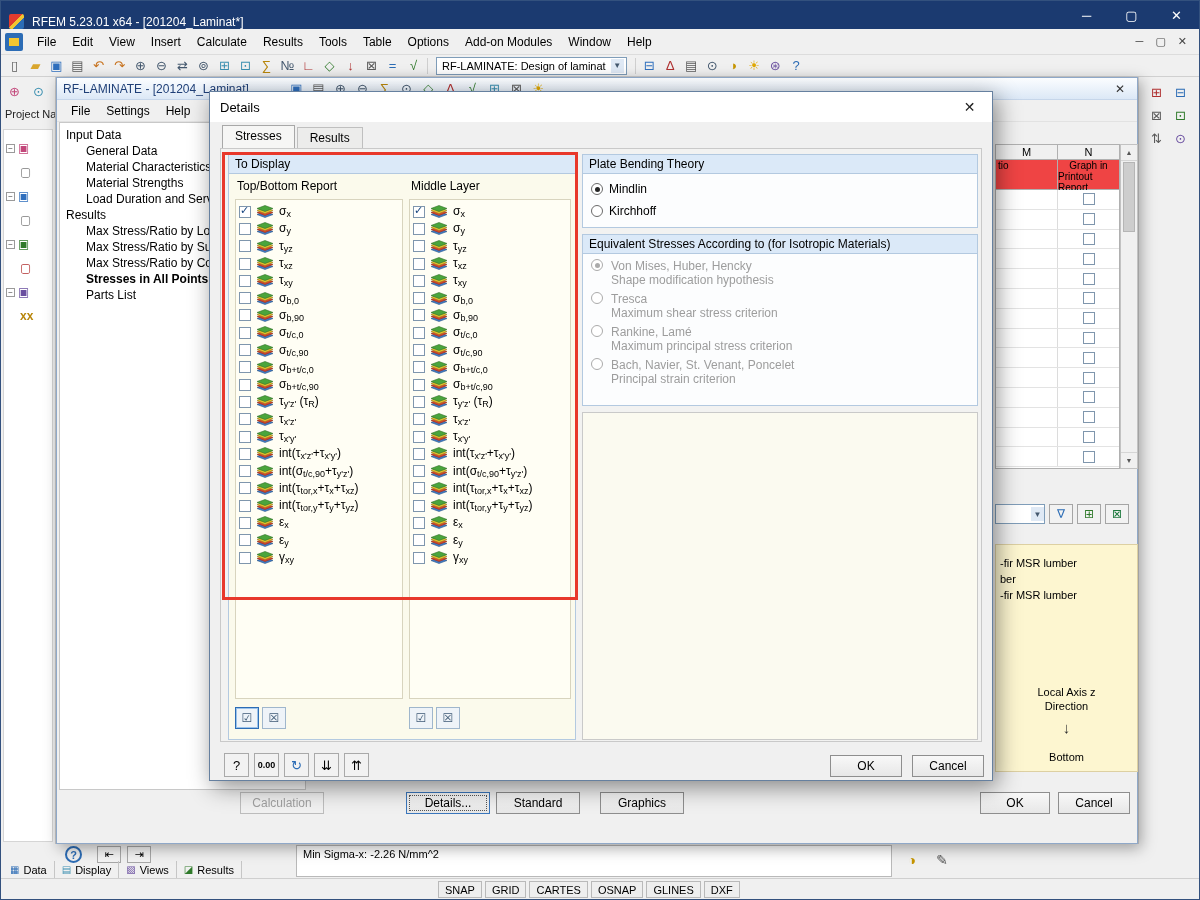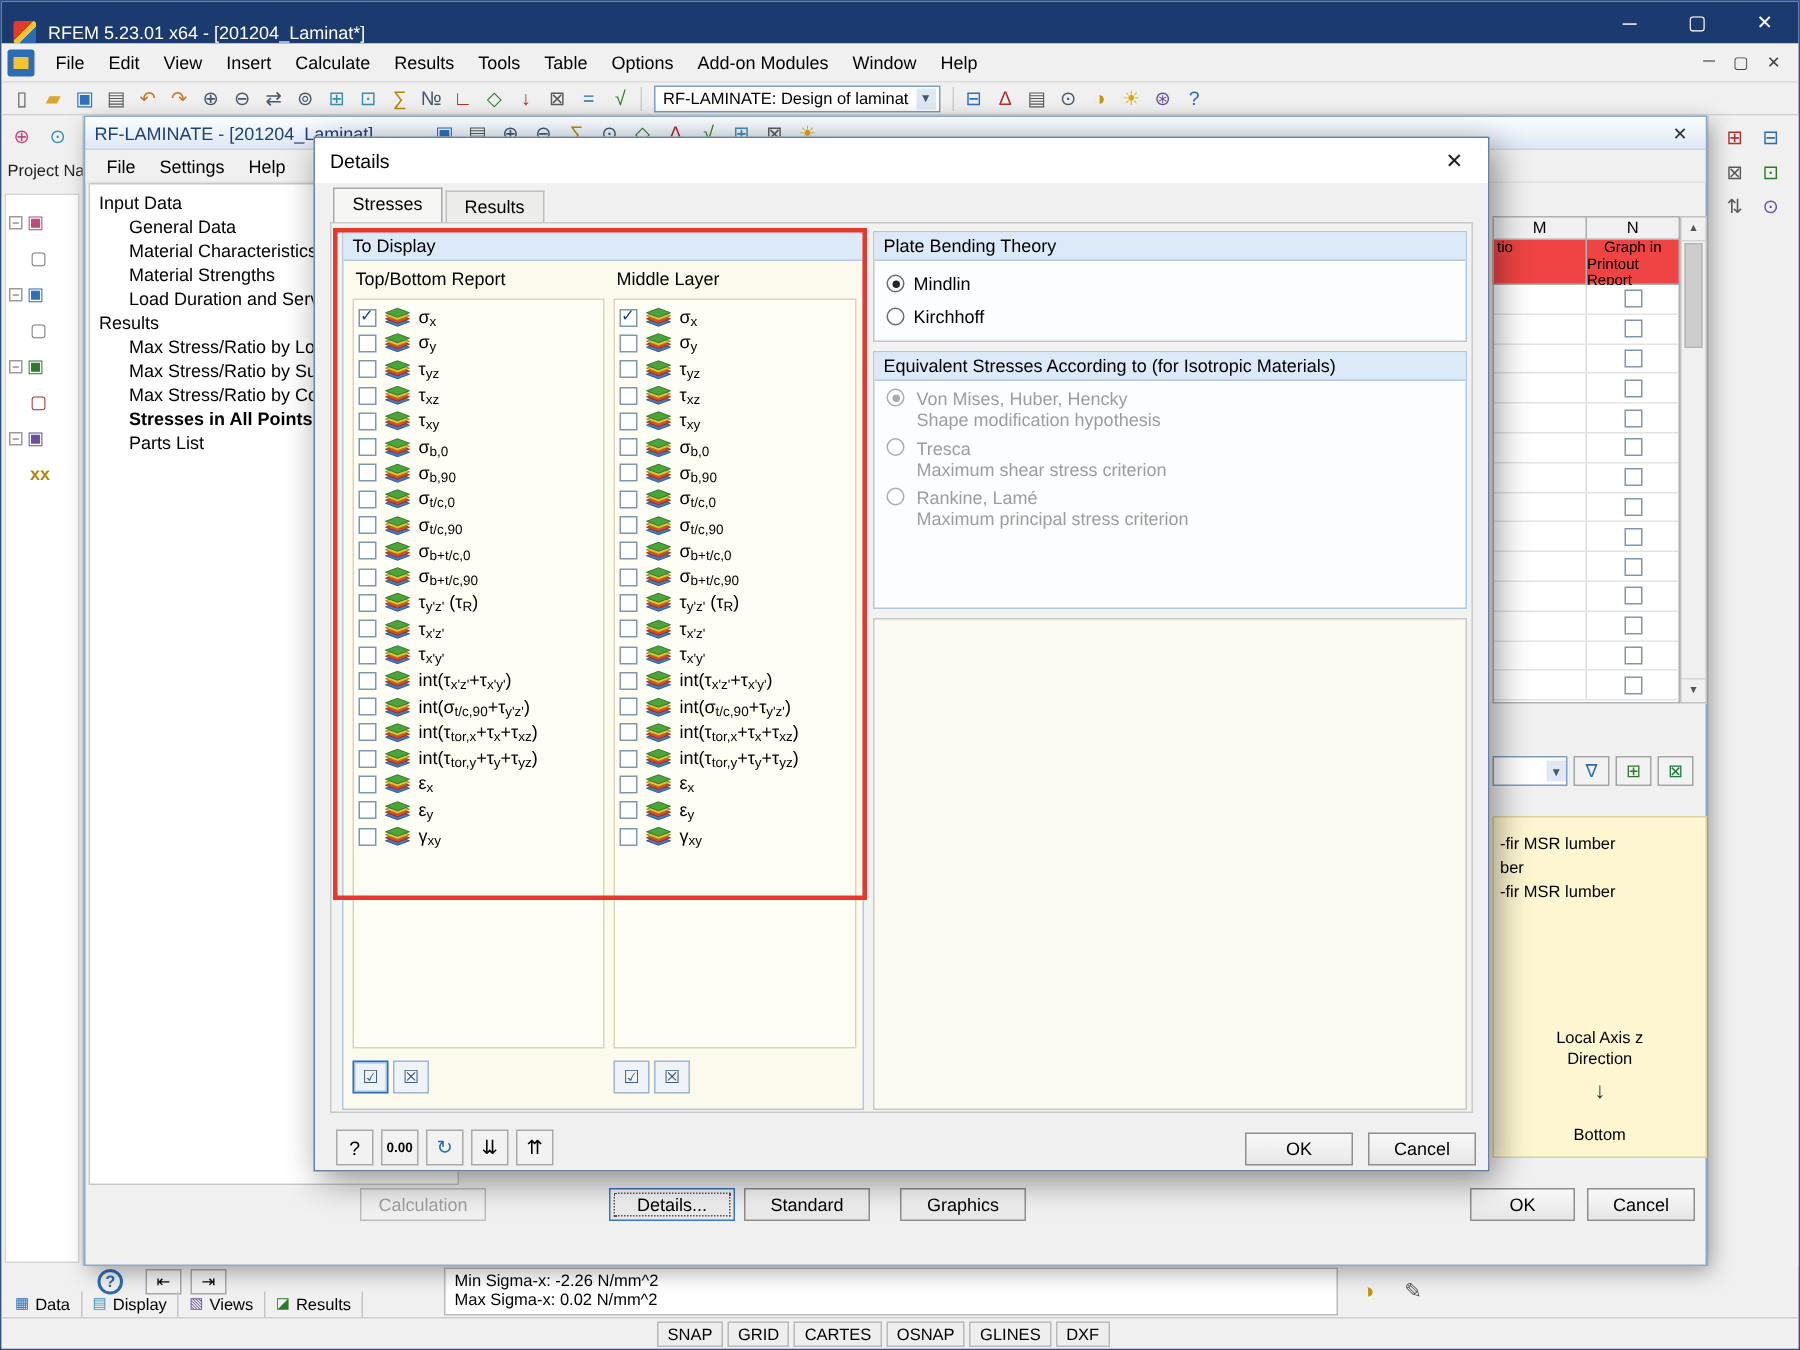--- a/index.html
+++ b/index.html
@@ -432,21 +432,20 @@
   <div class="bbar">
     <span class="bb-help">?</span>
     <span class="bb-btn" style="left:96px">
         <span>⇤</span>
       </span>
     <span class="bb-btn" style="left:126px">
         <span>⇥</span>
       </span>
     <div class="bb-status">
       <div>Min Sigma-x: -2.26 N/mm^2</div>
-      <div>Max Sigma-x: 0.02 N/mm^2</div>
     </div>
     <span class="bb-ic" style="left:899px;color:#c69500">◑</span>
     <span class="bb-ic" style="left:929px;color:#555">✎</span>
     <div id="panel-tabs">
         <span class="ptab">
           <span class="ptab-ic" style="color: rgb(44, 108, 181);">▦</span>
           <span class="ptab-lb">Data</span>
         </span>
         <span class="ptab">
           <span class="ptab-ic" style="color: rgb(58, 143, 176);">▤</span>
@@ -1042,20 +1041,25 @@
       <div class="eqopt">
         <span class="radio dis"></span>
         <span class="lab">Tresca</span>
         <span class="desc">Maximum shear stress criterion</span>
       </div>
       <div class="eqopt">
         <span class="radio dis"></span>
         <span class="lab">Rankine, Lamé</span>
         <span class="desc">Maximum principal stress criterion</span>
       </div>
+      <div class="eqopt">
+        <span class="radio dis"></span>
+        <span class="lab">Bach, Navier, St. Venant, Poncelet</span>
+        <span class="desc">Principal strain criterion</span>
+      </div>
     </div>
 
     <div id="grp-empty" style="position:absolute"></div>
 
     <div class="dlg-foot">
       <span class="fbtn">?</span>
       <span class="fbtn" style="font-size:9px;font-weight:bold">0.00</span>
       <span class="fbtn" style="color:#2c6cb5">
           <span>↻</span>
         </span>

